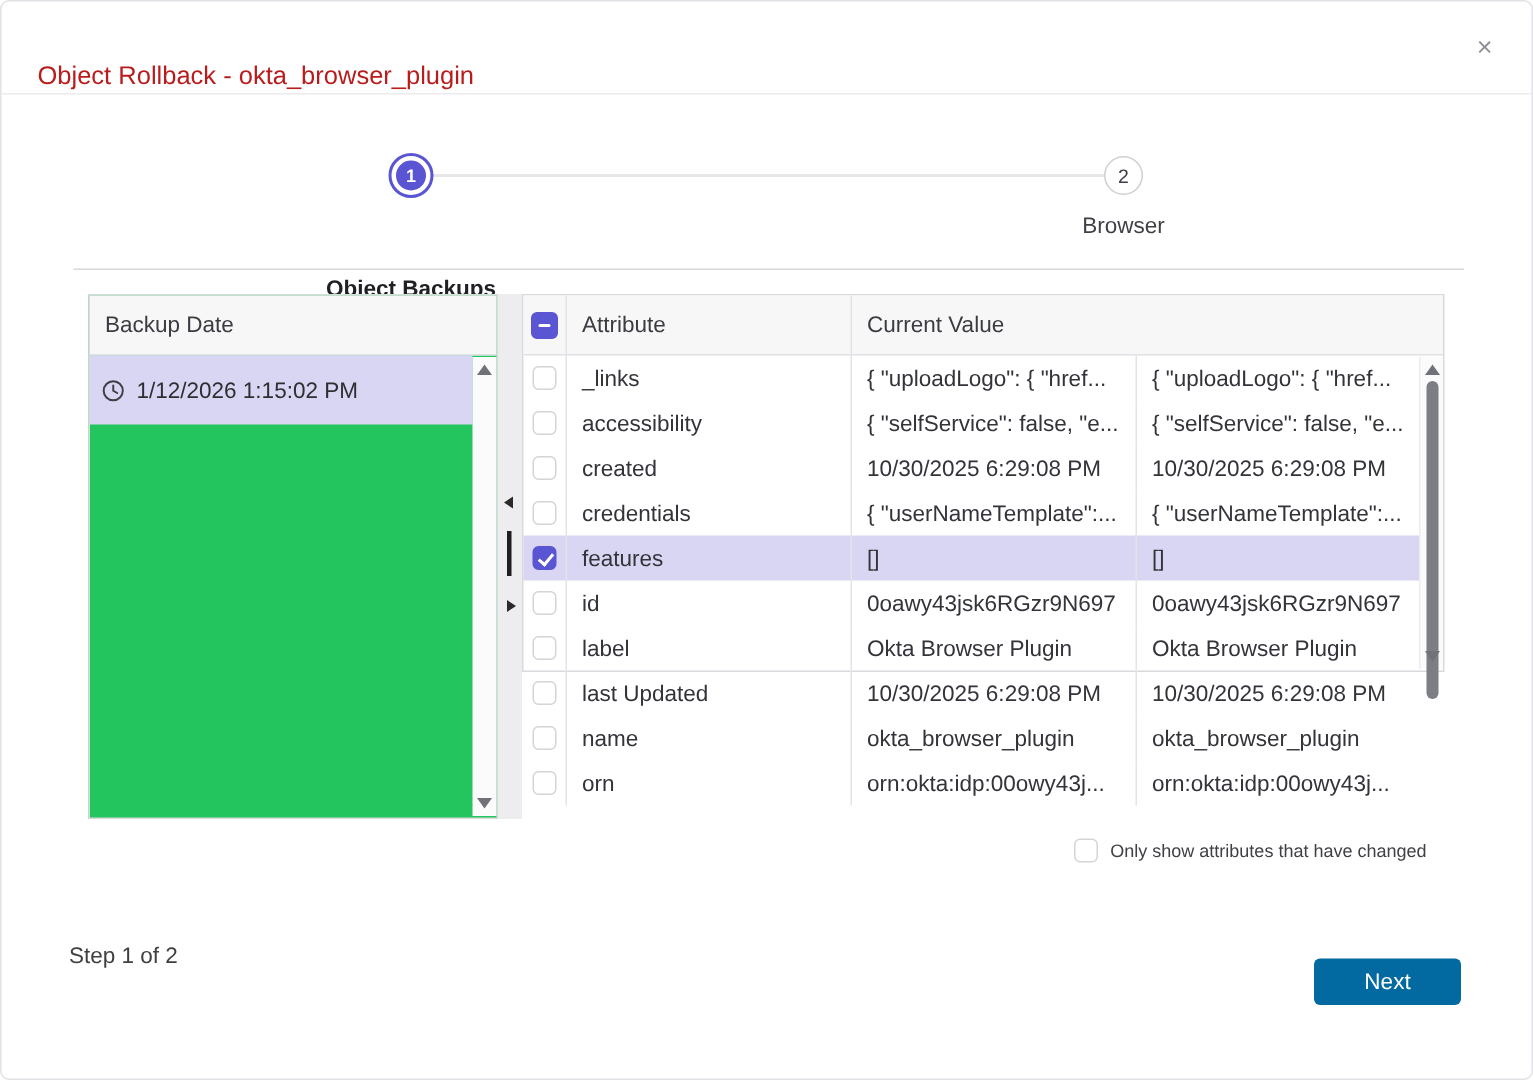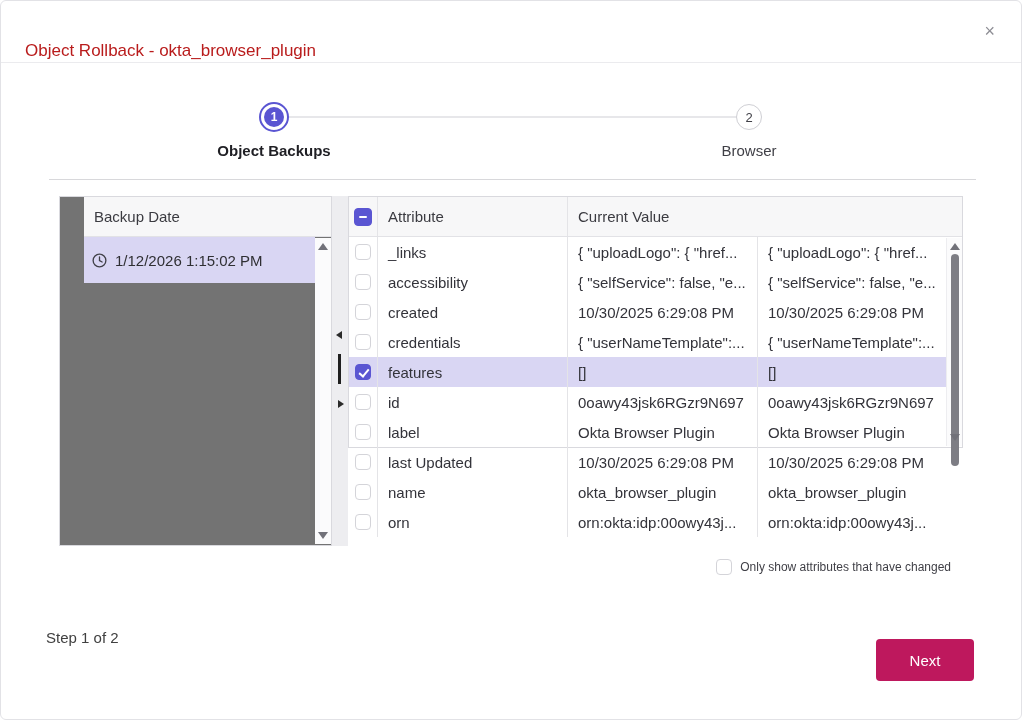--- a/index.html
+++ b/index.html
@@ -11,27 +11,27 @@
   .title { font-size:17px; color:#b91c1c;margin-top:38px; }
   .close-btn { position:absolute; right:26px; top:21px; font-size:18px; color:#8e8e95; cursor:pointer; line-height:1; }
 
   
   .stepper-line { position:absolute; top:115px; left:273px; width:475px; height:2px; background:#e7e7ea; }
   .step-circle { position:absolute; transform:translate(-50%,-50%); display:flex; align-items:center; justify-content:center; border-radius:50%; background:#fff; }
   .step1-outer { top:116px; left:273px; width:30px; height:30px; border:2px solid #5a55d2; }
   .step1-inner { width:20px; height:20px; border-radius:50%; background:#5a55d2; color:#fff; font-size:12px; font-weight:bold; display:flex; align-items:center; justify-content:center; }
   .step2-outer { top:116px; left:748px; width:26px; height:26px; border:1px solid #cfcfd4; color:#3f3f46; font-size:13px; }
   .step-label { position:absolute; top:141px; transform:translateX(-50%); font-size:15px; white-space:nowrap; }
-  .step-label.active { left:273px; font-weight:bold; color:#1f1f24; }
+  .step-label.active { left:273px; font-weight:bold; color:#1f1f24;margin-top:42px; }
   .step-label.inactive { left:748px; color:#3f3f46; }
 
   .section-divider { position:absolute; top:178px; left:48px; right:45px; border-top:1px solid #d8d8db; }
 
   
-  .backup-panel { position:absolute; top:195px; left:58px; width:273px; height:350px; border:1px solid #d9d9de; background:#737373;padding-left:24px; }
+  .backup-panel { position:absolute; top:195px; left:58px; width:273px; height:350px; border:1px solid #d9d9de; background:#22c55e; }
   .panel-header { height:40px; background:#f7f7f8; border-bottom:1px solid #e2e2e6; display:flex; align-items:center; padding-left:10px; font-size:15px; color:#3b3b41; }
   .backup-row { height:46px; width:calc(100% - 16px); background:#d9d6f3; display:flex; align-items:center; padding-left:8px; gap:8px; font-size:15px; color:#2f2f33; cursor:pointer; }
   .clock-icon { width:15px; height:15px; flex:0 0 auto; }
 
   
   .vscroll { position:absolute; right:0; top:41px; bottom:1px; width:16px; background:#fbfbfc; }
   .arrow-up, .arrow-down { position:absolute; left:50%; transform:translateX(-50%); width:0; height:0; border-left:5px solid transparent; border-right:5px solid transparent; }
   .arrow-up { top:5px; border-bottom:7px solid #717179; }
   .arrow-down { bottom:5px; border-top:7px solid #717179; }
   .scroll-thumb { position:absolute; left:4px; top:16px; width:8px; height:212px; border-radius:4px; background:#7d7d84; }
@@ -59,21 +59,21 @@
   .checkbox.lg { width:18px; height:18px; }
   .checkbox.indeterminate { background:#5a55d2; border-color:#5a55d2; }
   .checkbox.indeterminate::after { content:""; position:absolute; left:4px; top:7px; width:8px; height:2.5px; background:#fff; border-radius:1px; }
 
   
   .filter-row { position:absolute; top:558px; right:70px; display:flex; align-items:center; gap:8px; }
   .filter-row label { font-size:12px; color:#3f3f46; }
 
   
   .step-indicator { position:absolute; left:45px; top:628px; font-size:15px; color:#404040; }
-  .next-btn { position:absolute; right:47px; top:638px; width:98px; height:42px; background:#be185d; color:#fff; border:none; border-radius:4px; font-size:15px; font-family:"Liberation Sans", sans-serif; cursor:pointer; }
+  .next-btn { position:absolute; right:47px; top:638px; width:98px; height:31px; background:#0369a1; color:#fff; border:none; border-radius:4px; font-size:15px; font-family:"Liberation Sans", sans-serif; cursor:pointer; }
 </style>
 </head>
 <body>
 
 <div class="modal">
 
   <div class="title-bar">
     <div class="title">Object Rollback - okta_browser_plugin</div>
     <div class="close-btn">×</div>
   </div>

